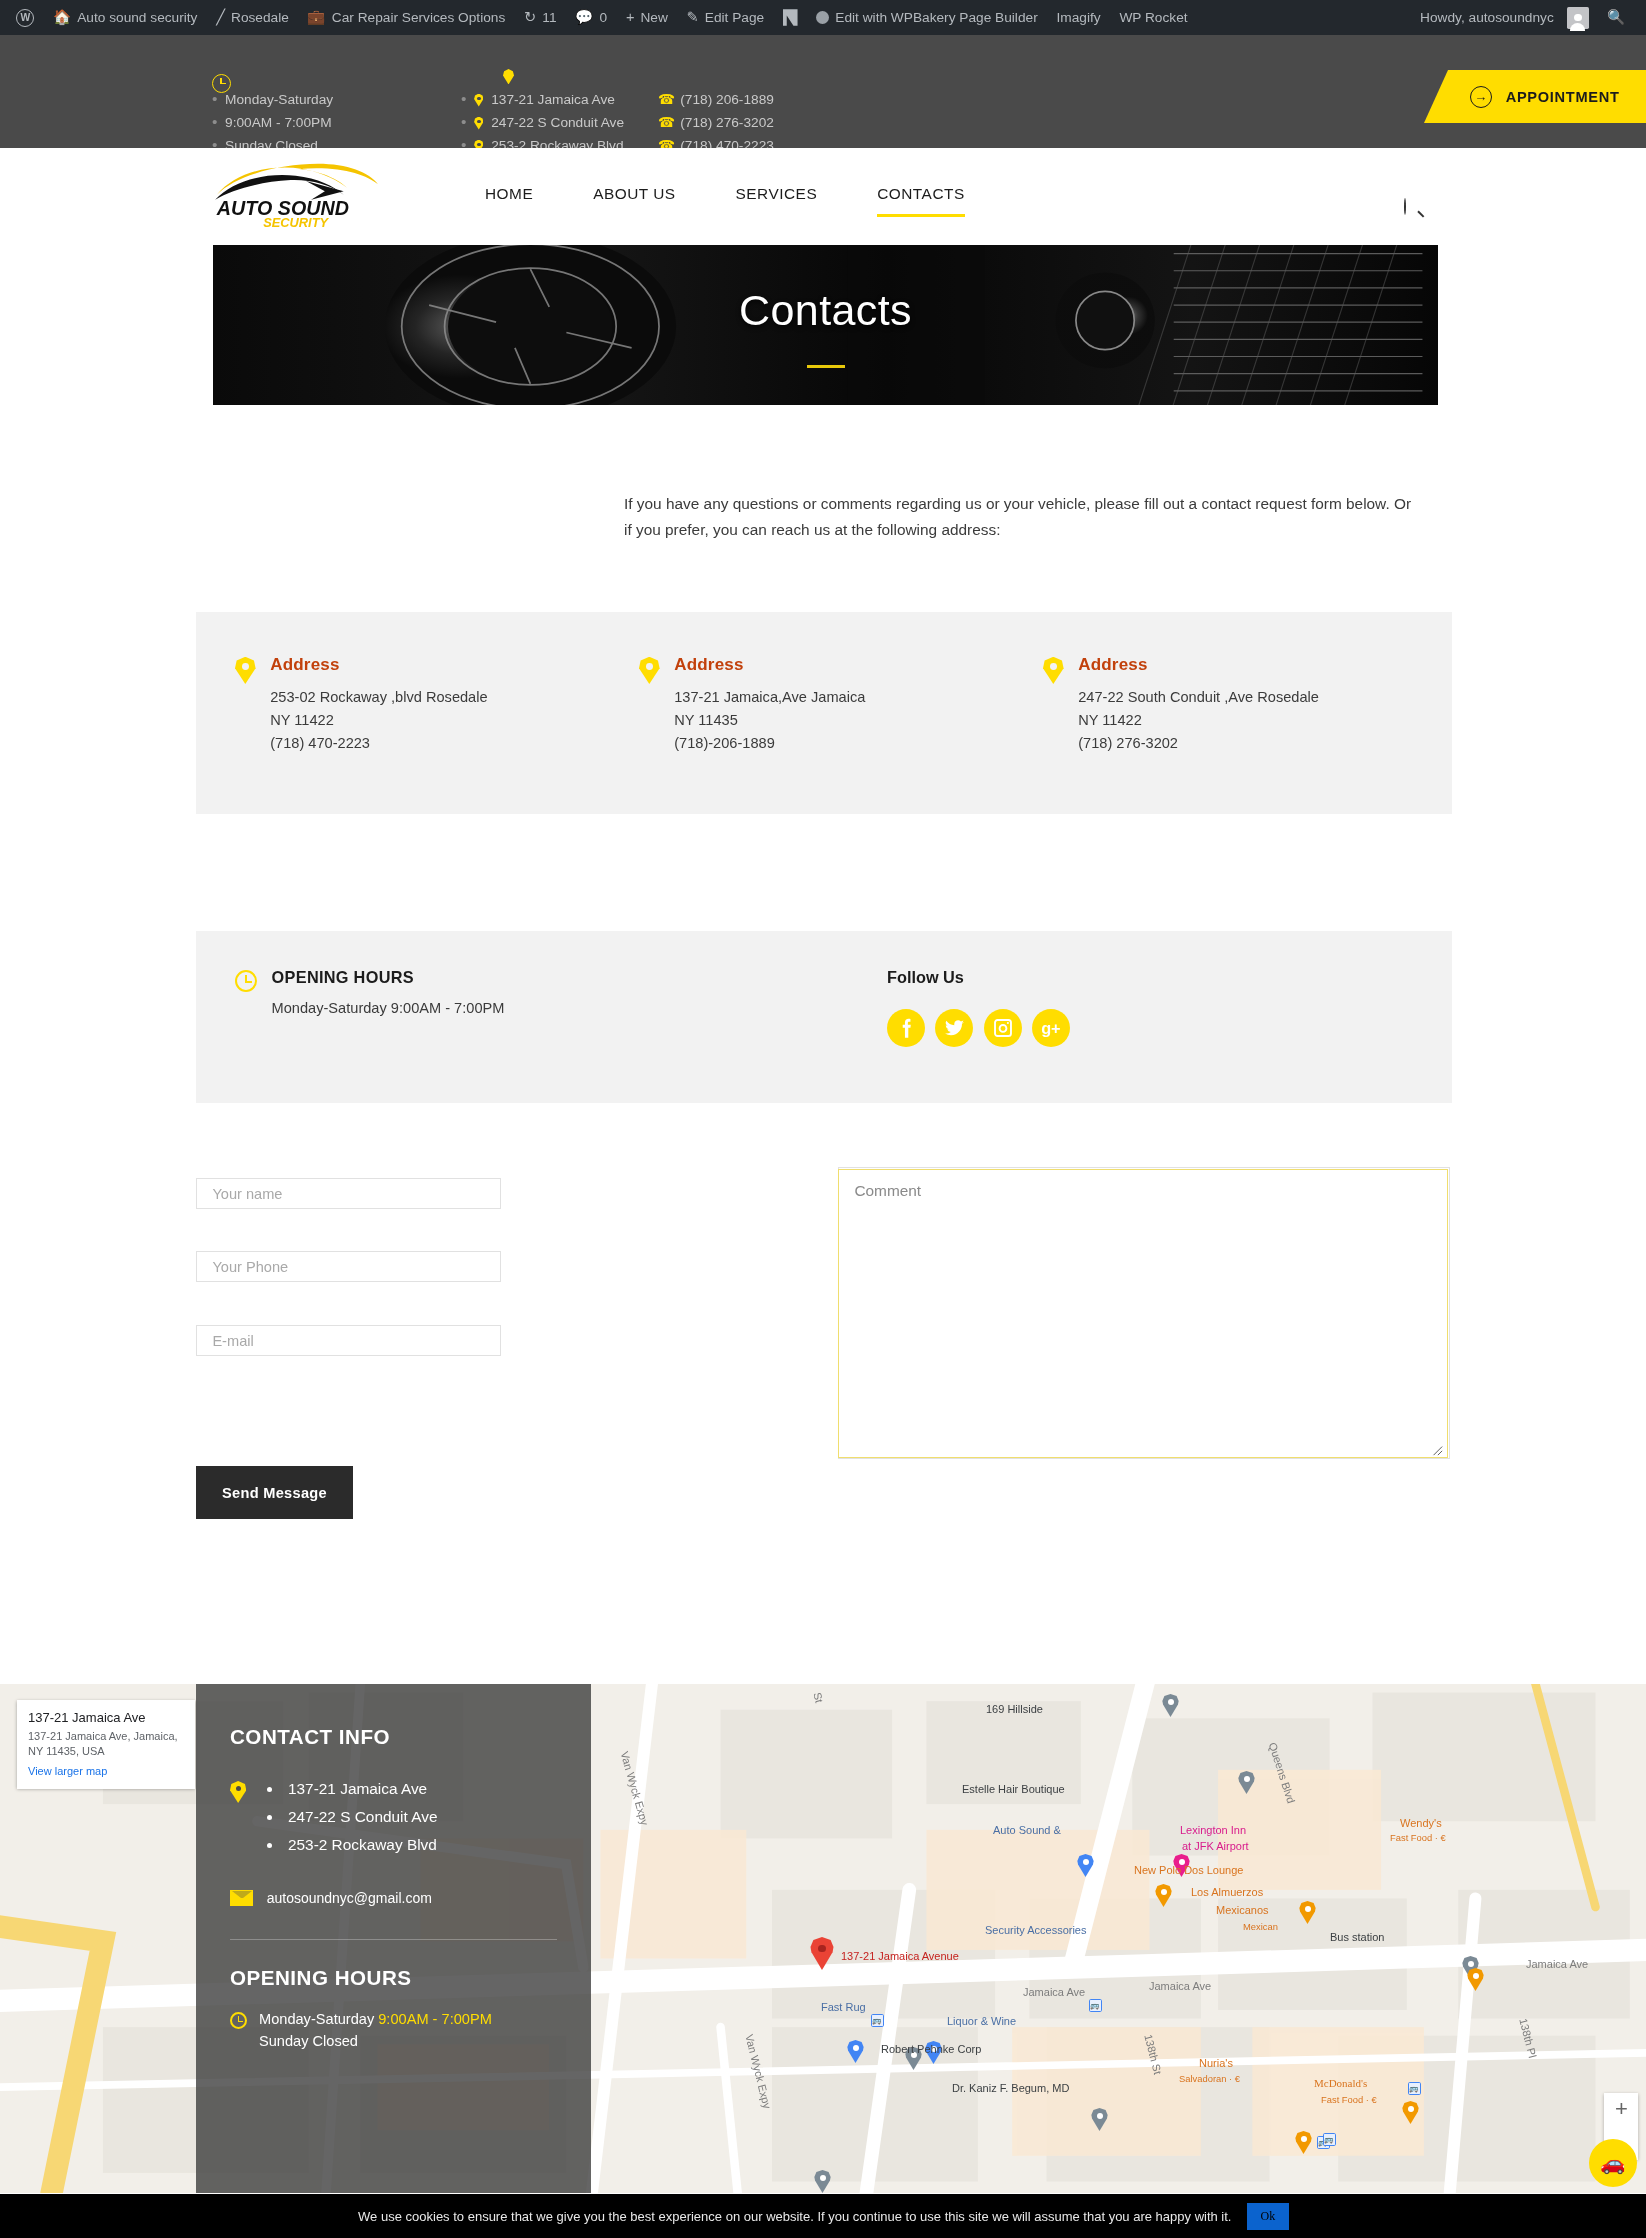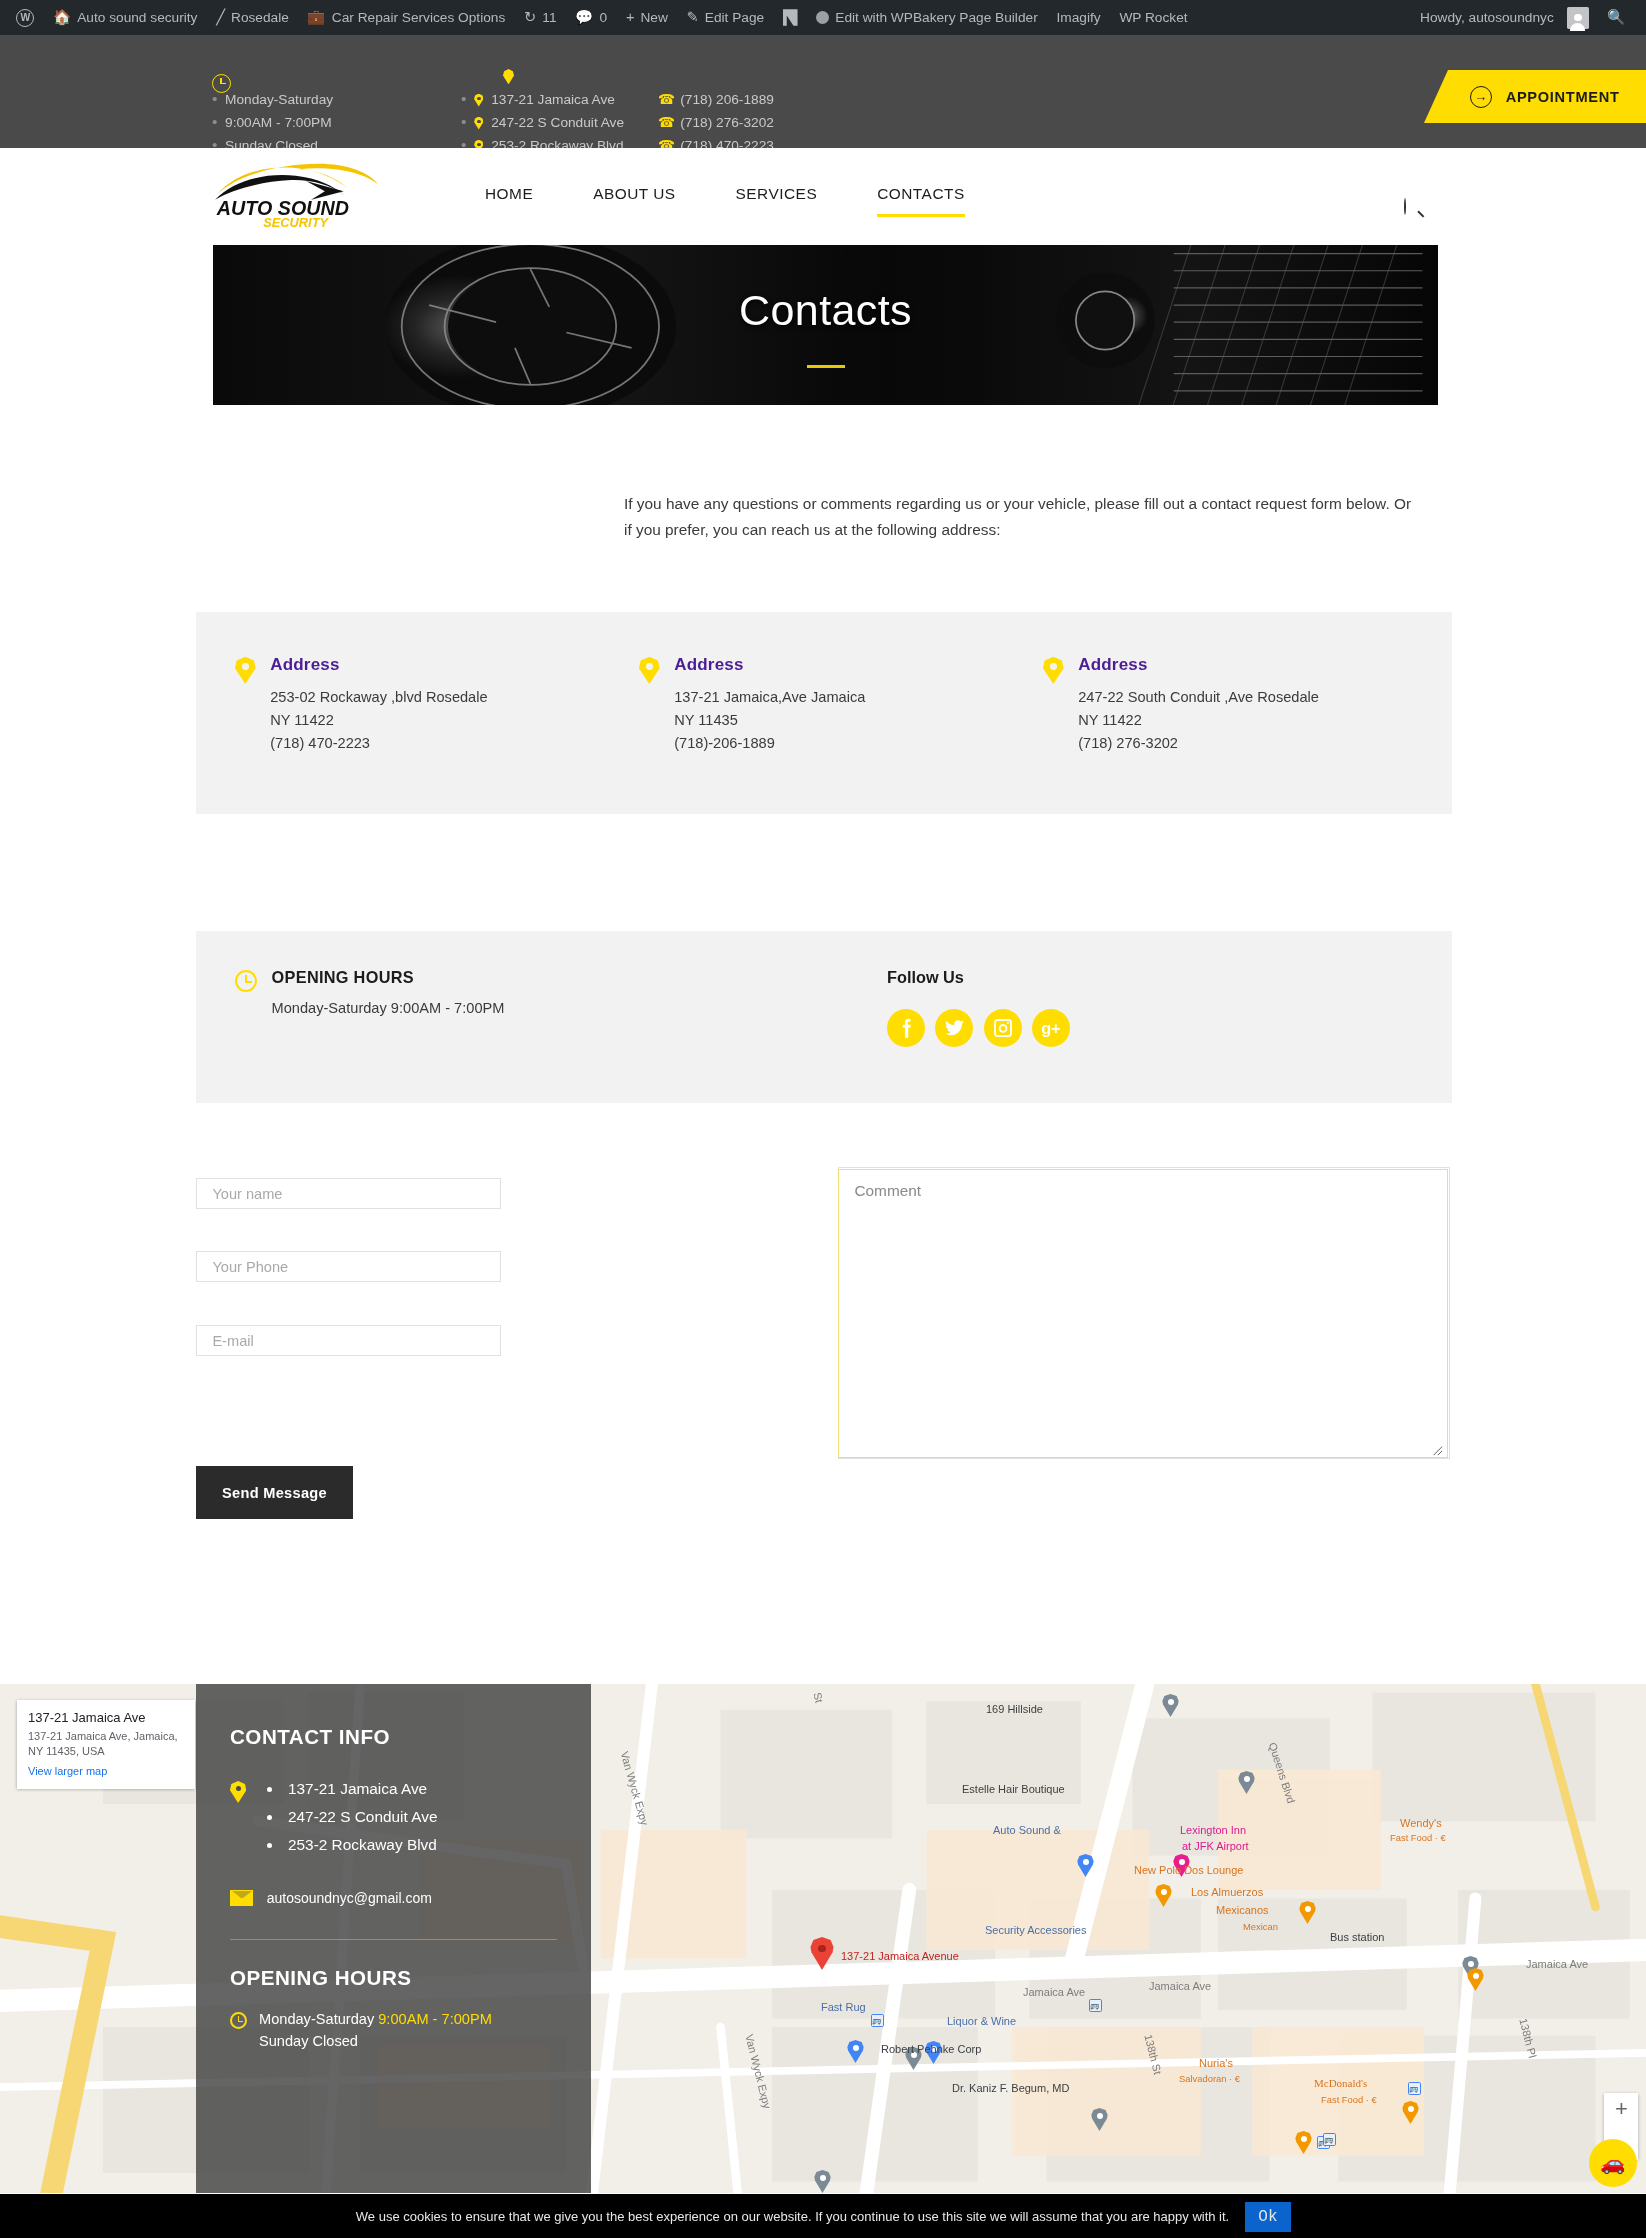--- a/index.html
+++ b/index.html
@@ -145,21 +145,21 @@
   .addr-col.c2 { left: 443px; width: 360px; }
   .addr-col.c3 { left: 847px; width: 360px; }
   .addr-pin {
     width: 20.6px; height: 27.4px; background: #ffdd00; flex: none; margin-top: 1.7px;
     clip-path: polygon(50% 100%, 0 42%, 8% 14%, 50% 0, 92% 14%, 100% 42%);
     position: relative;
   }
   .addr-pin::after {
     content:""; position:absolute; left:6.9px; top:6px; width:6.9px; height:6.9px; border-radius:50%; background:#f2f2f2;
   }
-  .addr-title { font-size: 17px; font-weight: bold; color: #4c1d95; margin-bottom: 11px; letter-spacing: 0.2px; }
+  .addr-title { font-size: 17px; font-weight: bold; color: #c2410c; margin-bottom: 11px; letter-spacing: 0.2px; }
   .addr-lines { font-size: 14.6px; line-height: 23px; color: #3b3b3b; }
 
   
   .hours-panel { left: 196px; top: 931px; width: 1256px; height: 172px; }
   .hours-block { position: absolute; left: 39px; top: 37px; display: flex; gap: 14.6px; width: 360px; }
   .hp-clock {
     width: 22px; height: 22px; border: 2.6px solid #ffdd00; border-radius: 50%; flex: none;
     position: relative; margin-top: 1.7px;
   }
   .hp-clock::before { content:""; position:absolute; left:7.7px; top:3.4px; width:2.1px; height:7.7px; background:#ffdd00; }
@@ -297,22 +297,22 @@
   .wm1 { font-size: 29px; }
   .wm2 { font-size: 31px; letter-spacing: 0.9px; }
 
   
   .cookiebar {
     position: absolute; left: 0; bottom: 0; width: 1647px; height: 45px;
     background: #000; color: #e8e8e8; display: flex; align-items: center; justify-content: center;
     gap: 15.4px; font-size: 13px;
   }
   .ok-btn {
-    background: #0b63ce; color: #e5e5e5; border: 0; padding: 6px 13.7px; font-size: 16px;
-    cursor: pointer; font-family: Liberation Mono, monospace;
+    background: #0b63ce; color: #000000; border: 0; padding: 6px 13.7px; font-size: 12px;
+    cursor: pointer; font-family: Liberation Serif, serif;
   }
 </style>
 </head>
 <body>
 
 <div class="page">
 
   <div class="wpbar">
     <div class="wpbar-left">
       <div class="wp-item">

